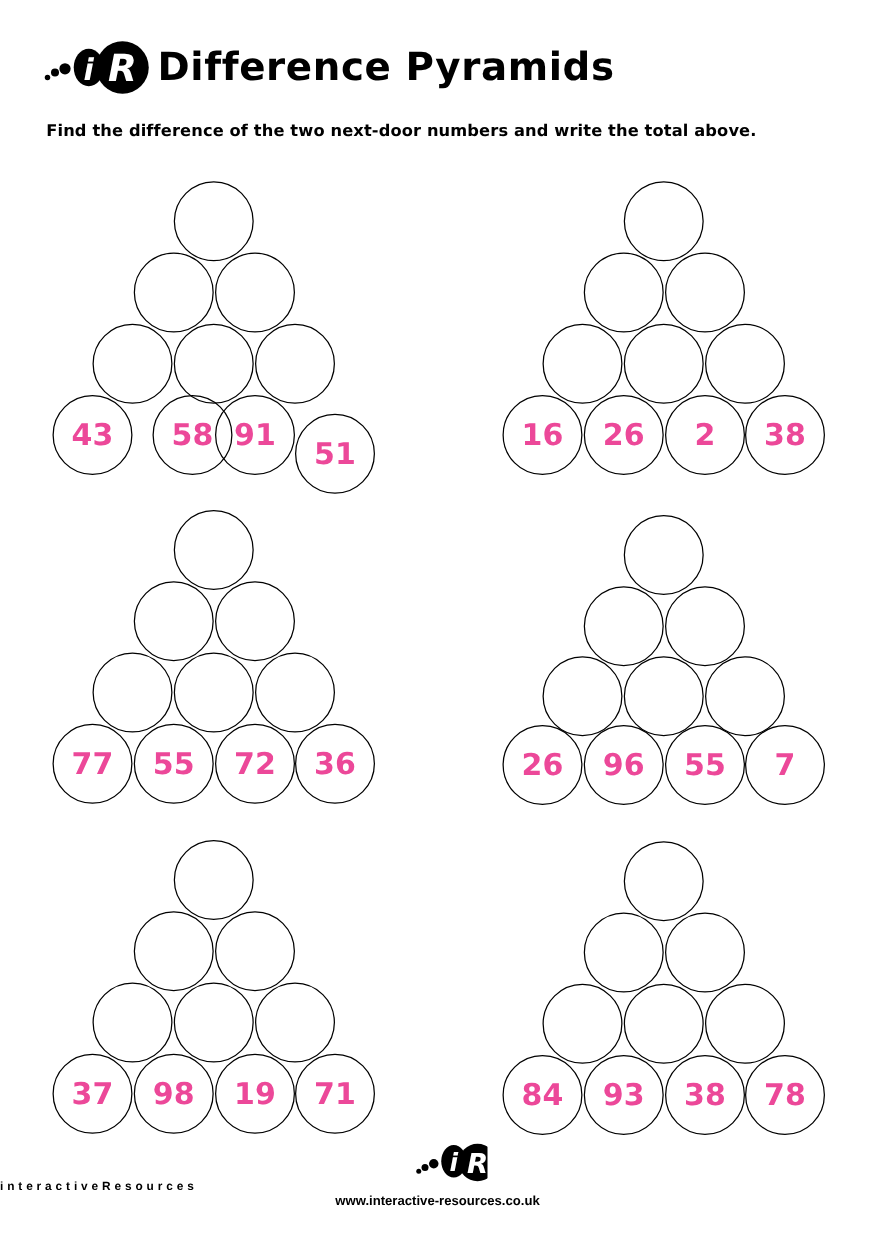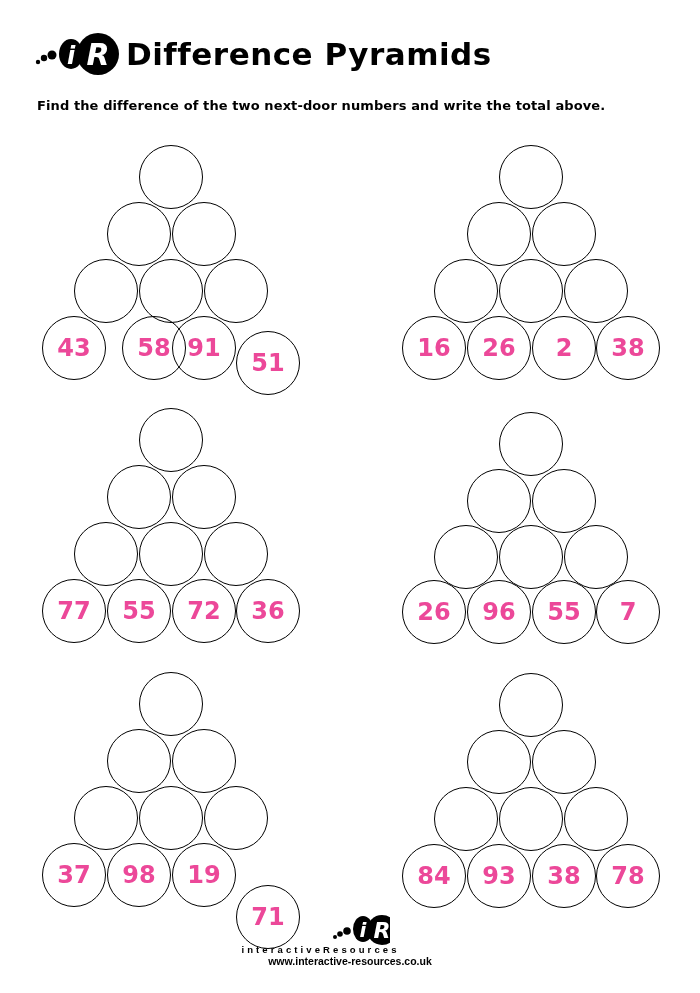--- a/index.html
+++ b/index.html
@@ -74,21 +74,20 @@
       left: 310px;
       top: 912px;
       width: 80px;
       height: 36px;
     }
     .footer-brand {
       position: absolute;
       left: 0;
       width: 641px;
       top: 944px;
-      text-align: center;
       font-family: "Liberation Sans", sans-serif;
       font-weight: bold;
       font-size: 9.5px;
       letter-spacing: 3.1px;
       color: #000;
       padding-left: 0px;
     }
     .footer-url {
       position: absolute;
       left: 0;
@@ -172,21 +171,21 @@
 <div class="pyramid" style="left:0;top:0;">
   <div class="circle" style="left:171px;top:704px;"></div>
   <div class="circle" style="left:139px;top:761px;"></div>
   <div class="circle" style="left:204px;top:761px;"></div>
   <div class="circle" style="left:106px;top:818px;"></div>
   <div class="circle" style="left:171px;top:818px;"></div>
   <div class="circle" style="left:236px;top:818px;"></div>
   <div class="circle" style="left:74px;top:875px;">37</div>
   <div class="circle" style="left:139px;top:875px;">98</div>
   <div class="circle" style="left:204px;top:875px;">19</div>
-  <div class="circle" style="left:268px;top:917px;">71</div>
+  <div class="circle" style="left:268px;top:875px;">71</div>
 </div>
 
 <div class="pyramid" style="left:0;top:0;">
   <div class="circle" style="left:531px;top:705px;"></div>
   <div class="circle" style="left:499px;top:762px;"></div>
   <div class="circle" style="left:564px;top:762px;"></div>
   <div class="circle" style="left:466px;top:819px;"></div>
   <div class="circle" style="left:531px;top:819px;"></div>
   <div class="circle" style="left:596px;top:819px;"></div>
   <div class="circle" style="left:434px;top:876px;">84</div>

